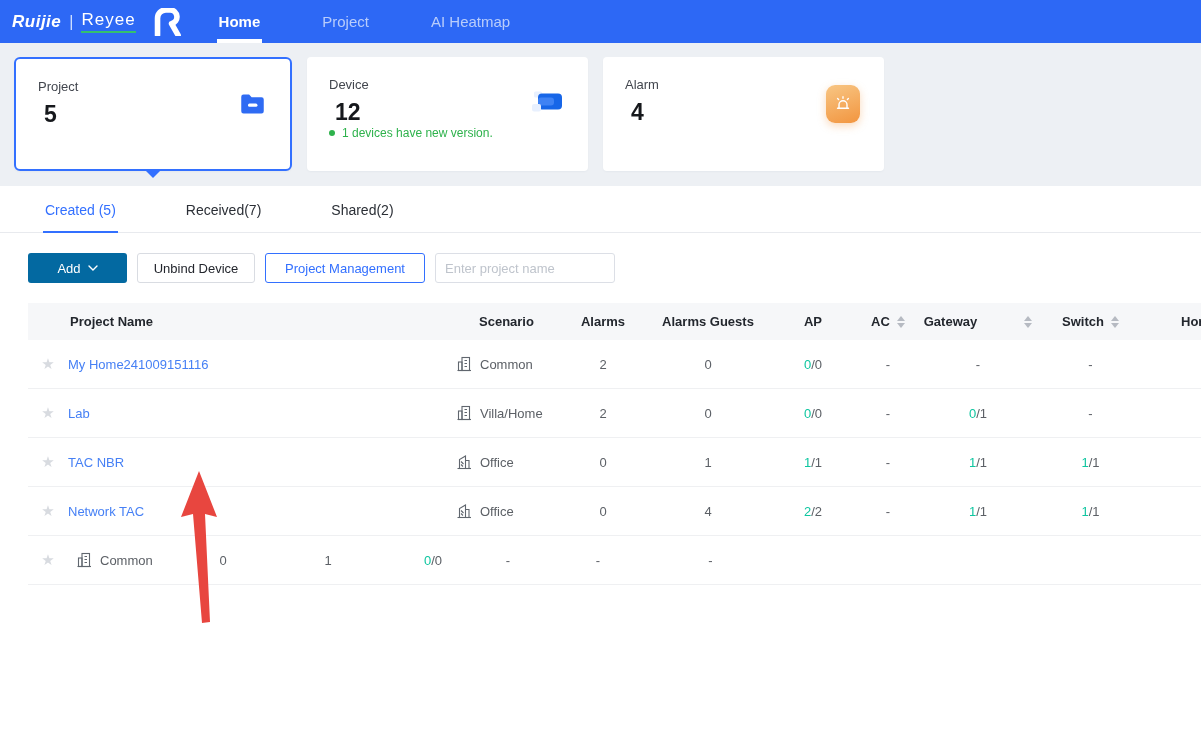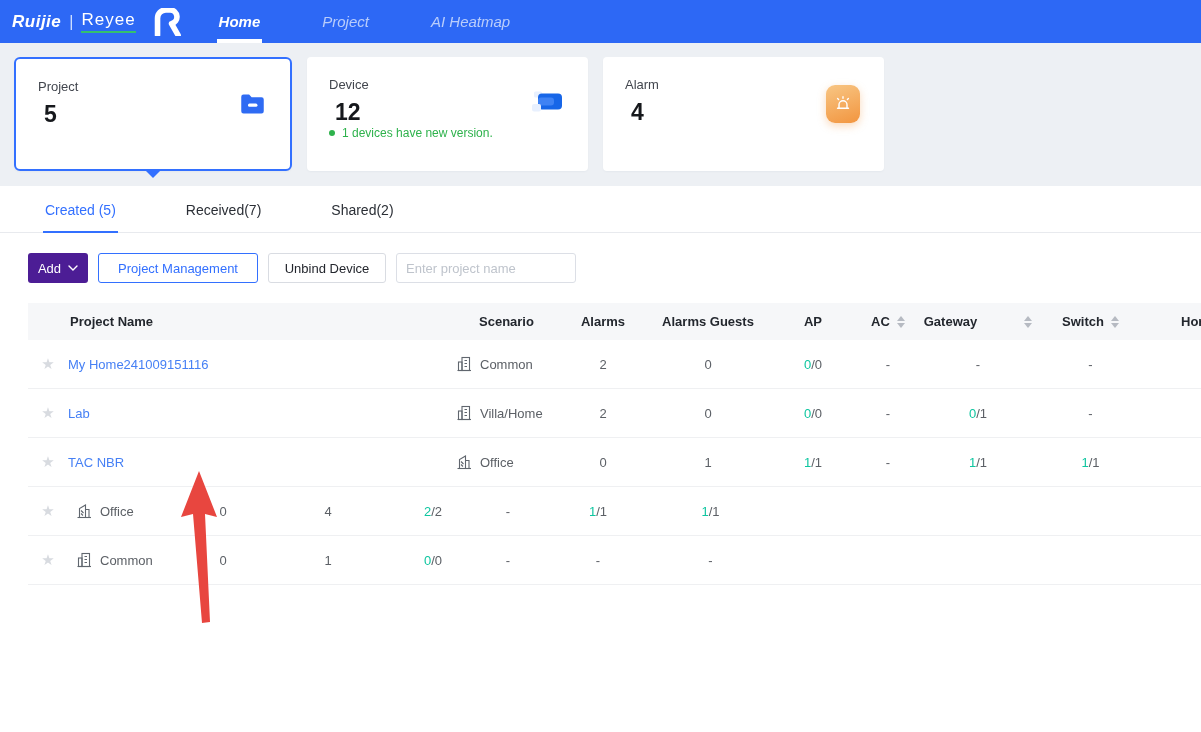--- a/index.html
+++ b/index.html
@@ -8,21 +8,21 @@
 
   
   .navbar { height:43px; background:#2d68f5; display:flex; align-items:stretch; position:relative; }
   .brand { display:flex; align-items:center; padding:0 10px 0 12px; gap:7px; }
   .brand-ruijie { color:#fff; font-size:17px; font-weight:bold; font-style:italic; letter-spacing:.5px; }
   .brand-sep { color:#cfe0ff; font-size:16px; font-weight:300; margin:0 1px; }
   .brand-reyee { color:#fff; font-size:17px; letter-spacing:1px; border-bottom:2px solid #35c06e; padding-bottom:1px; }
   .brand-glyph { margin-left:6px; display:flex; align-items:center; }
   .nav-menu { display:flex; align-items:stretch; margin-left:18px; }
   .nav-item { position:relative; display:flex; align-items:center; gap:6px; padding:0 10px; margin-right:42px;
-    color:#b9cdfb; font-size:15px; cursor:pointer;font-style:italic; }
+    color:#b9cdfb; font-size:15px; cursor:pointer; }
   .nav-item.active { color:#fff; font-weight:bold; }
   .nav-item.active::after { content:""; position:absolute; left:8px; right:8px; bottom:0; height:4px; background:#fff; }
   .chev { width:10px; height:6px; }
 
   
   .stats { display:flex; gap:15px; padding:14px 0 0 14px; height:143px; }
   .card { background:#fff; width:281px; height:114px; border-radius:4px; padding:20px 22px; position:relative;
     box-shadow:0 1px 2px rgba(30,40,70,.04); cursor:pointer; }
   .card.selected { width:278px; border:2px solid #3370ff; border-radius:6px; }
   .card.selected::after { content:""; position:absolute; left:50%; bottom:-9px; margin-left:-9px;
@@ -39,21 +39,21 @@
   
   .main { background:#fff; height:546px; position:relative; }
   .tabs { display:flex; align-items:flex-end; padding-left:43px; height:47px; border-bottom:1px solid #e8eaee; }
   .tab { position:relative; font-size:14px; color:#2b2f36; padding:0 2px 14px 2px; margin-right:66px; cursor:pointer; }
   .tab.active { color:#3370ff; }
   .tab.active::after { content:""; position:absolute; left:0; right:0; bottom:-1px; height:2px; background:#3370ff; }
 
   .toolbar { display:flex; align-items:center; gap:10px; padding-left:28px; margin-top:20px; height:30px; }
   .btn { height:30px; border-radius:3px; font-size:13px; display:inline-flex; align-items:center; justify-content:center;
     cursor:pointer; border:1px solid transparent; }
-  .btn-add { background:#4c1d95; color:#fff; width:60px; gap:7px; }
+  .btn-add { background:#0369a1; color:#fff; width:99px; gap:7px; }
   .btn-outline-primary { border-color:#3370ff; color:#3370ff; background:#fff; width:160px; }
   .btn-outline { border-color:#d9dce2; color:#23262d; background:#fff; width:118px; }
   .search-box { width:180px; height:30px; border:1px solid #dcdfe6; border-radius:3px;
     display:flex; align-items:center; background:#fff; padding:0 9px; }
   .search-box input { flex:1; border:none; outline:none; font-size:13px; color:#333; background:transparent;
     font-family:"Liberation Sans", sans-serif; }
   .search-box input::placeholder { color:#bfc4cc; }
 
   
   .table { margin:20px 0 16px 28px; width:1173px; overflow:hidden; }
@@ -162,25 +162,25 @@
     </div>
   </div>
 
   <div class="toolbar">
     <div class="btn btn-add">
       <span>Add</span>
       <svg class="chev" viewBox="0 0 10 6">
           <path d="M1 1l4 4 4-4" stroke="#fff" stroke-width="1.4" fill="none" stroke-linecap="round"></path>
         </svg>
     </div>
+    <div class="btn btn-outline">
+      <span>Unbind Device</span>
+    </div>
     <div class="btn btn-outline-primary">
       <span>Project Management</span>
-    </div>
-    <div class="btn btn-outline">
-      <span>Unbind Device</span>
     </div>
     <div class="search-box">
       <input type="text" placeholder="Enter project name" style="">
       <svg width="15" height="15" viewBox="0 0 15 15" fill="none">
         <circle cx="6.6" cy="6.6" r="4.4" stroke="#9aa0a8" stroke-width="1.3"></circle>
         <path d="M10 10l3 3" stroke="#9aa0a8" stroke-width="1.3" stroke-linecap="round"></path>
       </svg>
     </div>
   </div>
 
@@ -319,20 +319,23 @@
         <div class="td" style="width: 115px;">
           <div class="gval">1</div>
           <span>/1</span>
         </div>
         <div class="td" style="width: 140px;"></div>
       </div>
       <div class="tr row">
         <div class="td" style="width: 40px;">
           <div class="star">★</div>
         </div>
+        <div class="td left" style="width: 380px;">
+          <a class="plink">Network TAC</a>
+        </div>
         <div class="td left scen" style="width: 115px;">
           <div style="display: flex;">
             <svg width="16" height="16" viewBox="0 0 16 16" fill="none" stroke="#60666e" stroke-width="1.1">
               <path d="M3.5 14.5V5.5l6-3.5v12.5"></path>
               <path d="M9.5 6.5h3.5v8"></path>
               <path d="M1.5 14.5h13.5"></path>
               <path d="M5 7.5l2.5 2.5M5 10.5l2 2"></path>
             </svg>
           </div>
           <div>Office</div>

